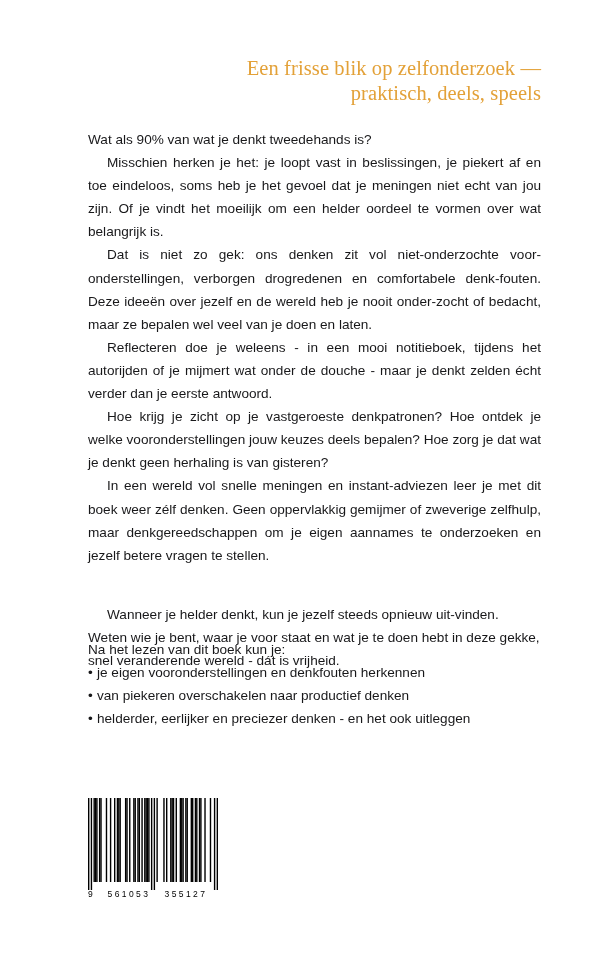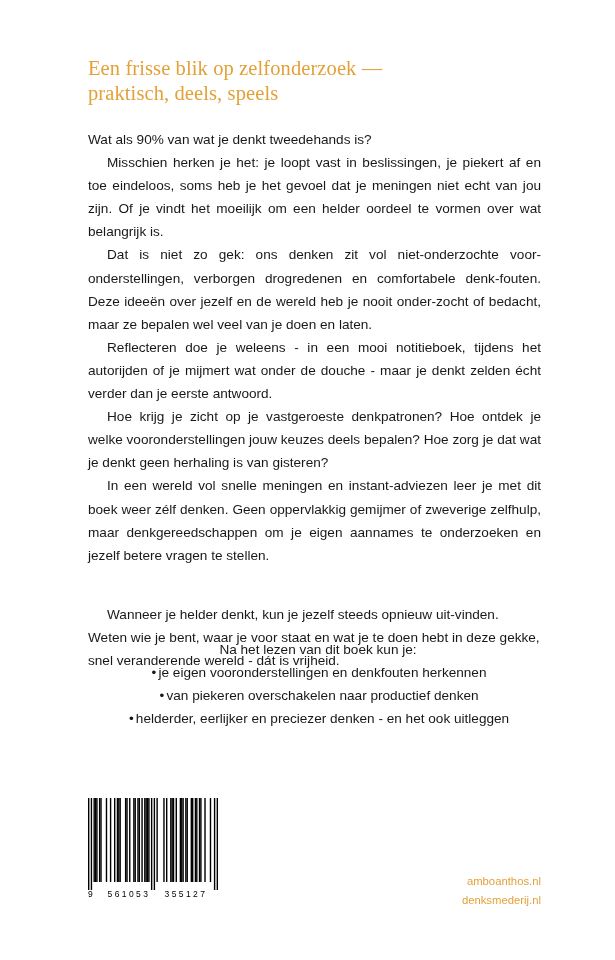--- a/index.html
+++ b/index.html
@@ -23,21 +23,21 @@
     background: #ffffff;
     box-sizing: border-box;
   }
 
   
   .headline {
     position: absolute;
     left: 88px;
     top: 56px;
     width: 453px;
-    text-align: left;
+    text-align: right;
     font-family: "Liberation Serif", "DejaVu Serif", serif;
     font-size: 20.5px;
     line-height: 25px;
     color: #e3a138;
     letter-spacing: 0.1px;
   }
   .headline .hl-line {
     display: block;
     white-space: nowrap;
   }
@@ -70,21 +70,21 @@
 
   
   .benefits {
     position: absolute;
     left: 88px;
     top: 638px;
     width: 460px;
     color: #18181a;
     font-size: 13.6px;
     line-height: 23.1px;
-    text-align: center;
+    text-align: left;
   }
   .benefits .lead {
     margin: 0;
   }
   .benefits ul {
     margin: 0;
     padding: 0;
     list-style: none;
   }
   .benefits li {
@@ -233,18 +233,14 @@
         <rect x="125.895" y="0" width="1.396" height="92" fill="#000"></rect>
         <rect x="128.632" y="0" width="1.396" height="92" fill="#000"></rect>
       </svg>
     <div class="barcode-digits">
       <span class="isbn-lead">9</span>
       <span class="isbn-left">561053</span>
       <span class="isbn-right">355127</span>
     </div>
   </div>
 
-  <div class="publisher">
-    <span class="pub-line">amboanthos.nl</span>
-    <span class="pub-line">denksmederij.nl</span>
-  </div>
 
 </div>
 
 </body></html>

